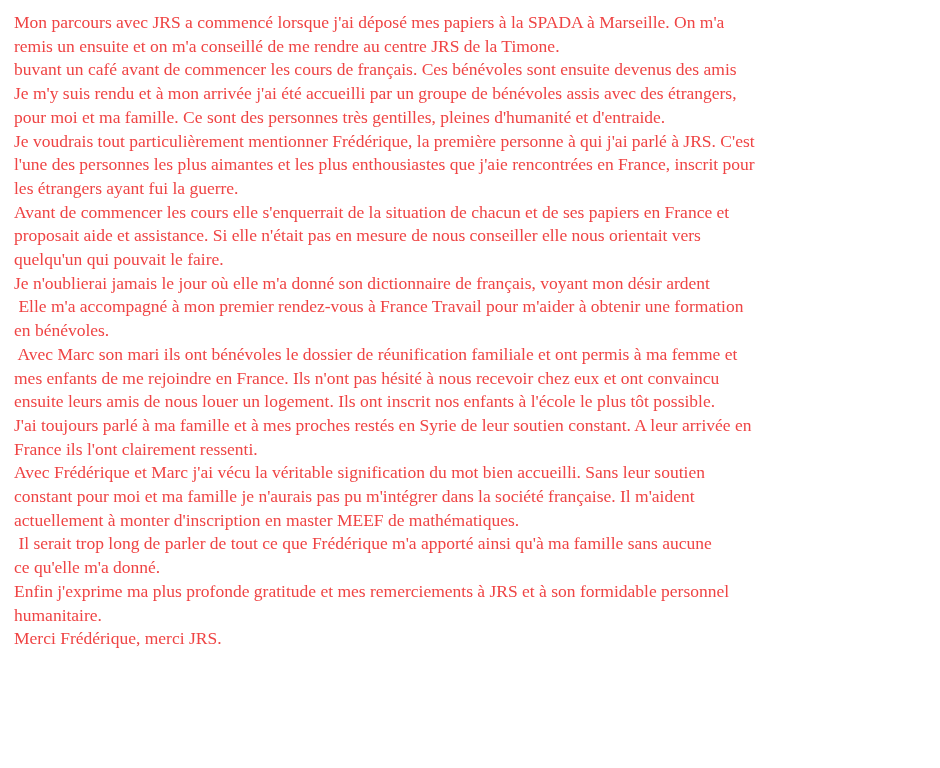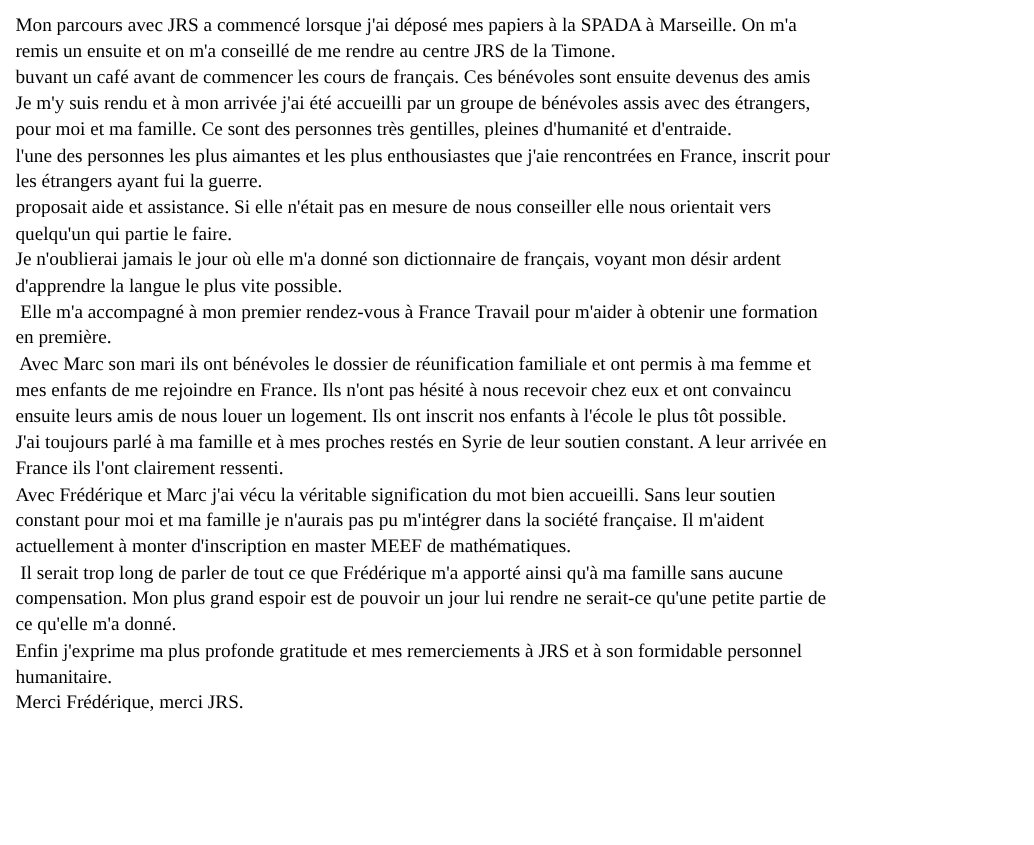--- a/index.html
+++ b/index.html
@@ -11,55 +11,55 @@
     width: 940px;
     height: 768px;
     overflow: hidden;
   }
   .page {
     box-sizing: border-box;
     width: 940px;
     height: 768px;
     padding: 11px 6px 0 14px;
     background: #ffffff;
-    color: #000000;
+    color: #ef4444;
     font-family: "Liberation Serif", "DejaVu Serif", serif;
     font-size: 17.5px;
     line-height: 23.7px;
   }
   .line {
     white-space: pre;       
     min-height: 23.7px;     
   }
 </style>
 </head>
 <body>
 
 <div class="page">
   <div class="line">Mon parcours avec JRS a commencé lorsque j'ai déposé mes papiers à la SPADA à Marseille. On m'a</div>
   <div class="line">remis un ensuite et on m'a conseillé de me rendre au centre JRS de la Timone.</div>
   <div class="line">buvant un café avant de commencer les cours de français. Ces bénévoles sont ensuite devenus des amis</div>
   <div class="line">Je m'y suis rendu et à mon arrivée j'ai été accueilli par un groupe de bénévoles assis avec des étrangers,</div>
   <div class="line">pour moi et ma famille. Ce sont des personnes très gentilles, pleines d'humanité et d'entraide.</div>
+  <div class="line">Je voudrais tout particulièrement mentionner Frédérique, la première personne à qui j'ai parlé à JRS. C'est</div>
   <div class="line">l'une des personnes les plus aimantes et les plus enthousiastes que j'aie rencontrées en France, inscrit pour</div>
   <div class="line">les étrangers ayant fui la guerre.</div>
+  <div class="line">Avant de commencer les cours elle s'enquerrait de la situation de chacun et de ses papiers en France et</div>
   <div class="line">proposait aide et assistance. Si elle n'était pas en mesure de nous conseiller elle nous orientait vers</div>
-  <div class="line">quelqu'un qui partie le faire.</div>
+  <div class="line">quelqu'un qui pouvait le faire.</div>
   <div class="line">Je n'oublierai jamais le jour où elle m'a donné son dictionnaire de français, voyant mon désir ardent</div>
-  <div class="line">d'apprendre la langue le plus vite possible.</div>
   <div class="line"> Elle m'a accompagné à mon premier rendez-vous à France Travail pour m'aider à obtenir une formation</div>
-  <div class="line">en première.</div>
+  <div class="line">en bénévoles.</div>
   <div class="line"> Avec Marc son mari ils ont bénévoles le dossier de réunification familiale et ont permis à ma femme et</div>
   <div class="line">mes enfants de me rejoindre en France. Ils n'ont pas hésité à nous recevoir chez eux et ont convaincu</div>
   <div class="line">ensuite leurs amis de nous louer un logement. Ils ont inscrit nos enfants à l'école le plus tôt possible.</div>
   <div class="line">J'ai toujours parlé à ma famille et à mes proches restés en Syrie de leur soutien constant. A leur arrivée en</div>
   <div class="line">France ils l'ont clairement ressenti.</div>
   <div class="line">Avec Frédérique et Marc j'ai vécu la véritable signification du mot bien accueilli. Sans leur soutien</div>
   <div class="line">constant pour moi et ma famille je n'aurais pas pu m'intégrer dans la société française. Il m'aident</div>
   <div class="line">actuellement à monter d'inscription en master MEEF de mathématiques.</div>
   <div class="line"> Il serait trop long de parler de tout ce que Frédérique m'a apporté ainsi qu'à ma famille sans aucune</div>
-  <div class="line">compensation. Mon plus grand espoir est de pouvoir un jour lui rendre ne serait-ce qu'une petite partie de</div>
   <div class="line">ce qu'elle m'a donné.</div>
   <div class="line">Enfin j'exprime ma plus profonde gratitude et mes remerciements à JRS et à son formidable personnel</div>
   <div class="line">humanitaire.</div>
   <div class="line">Merci Frédérique, merci JRS.</div>
   <div class="line"></div>
 </div>
 
 </body></html>

